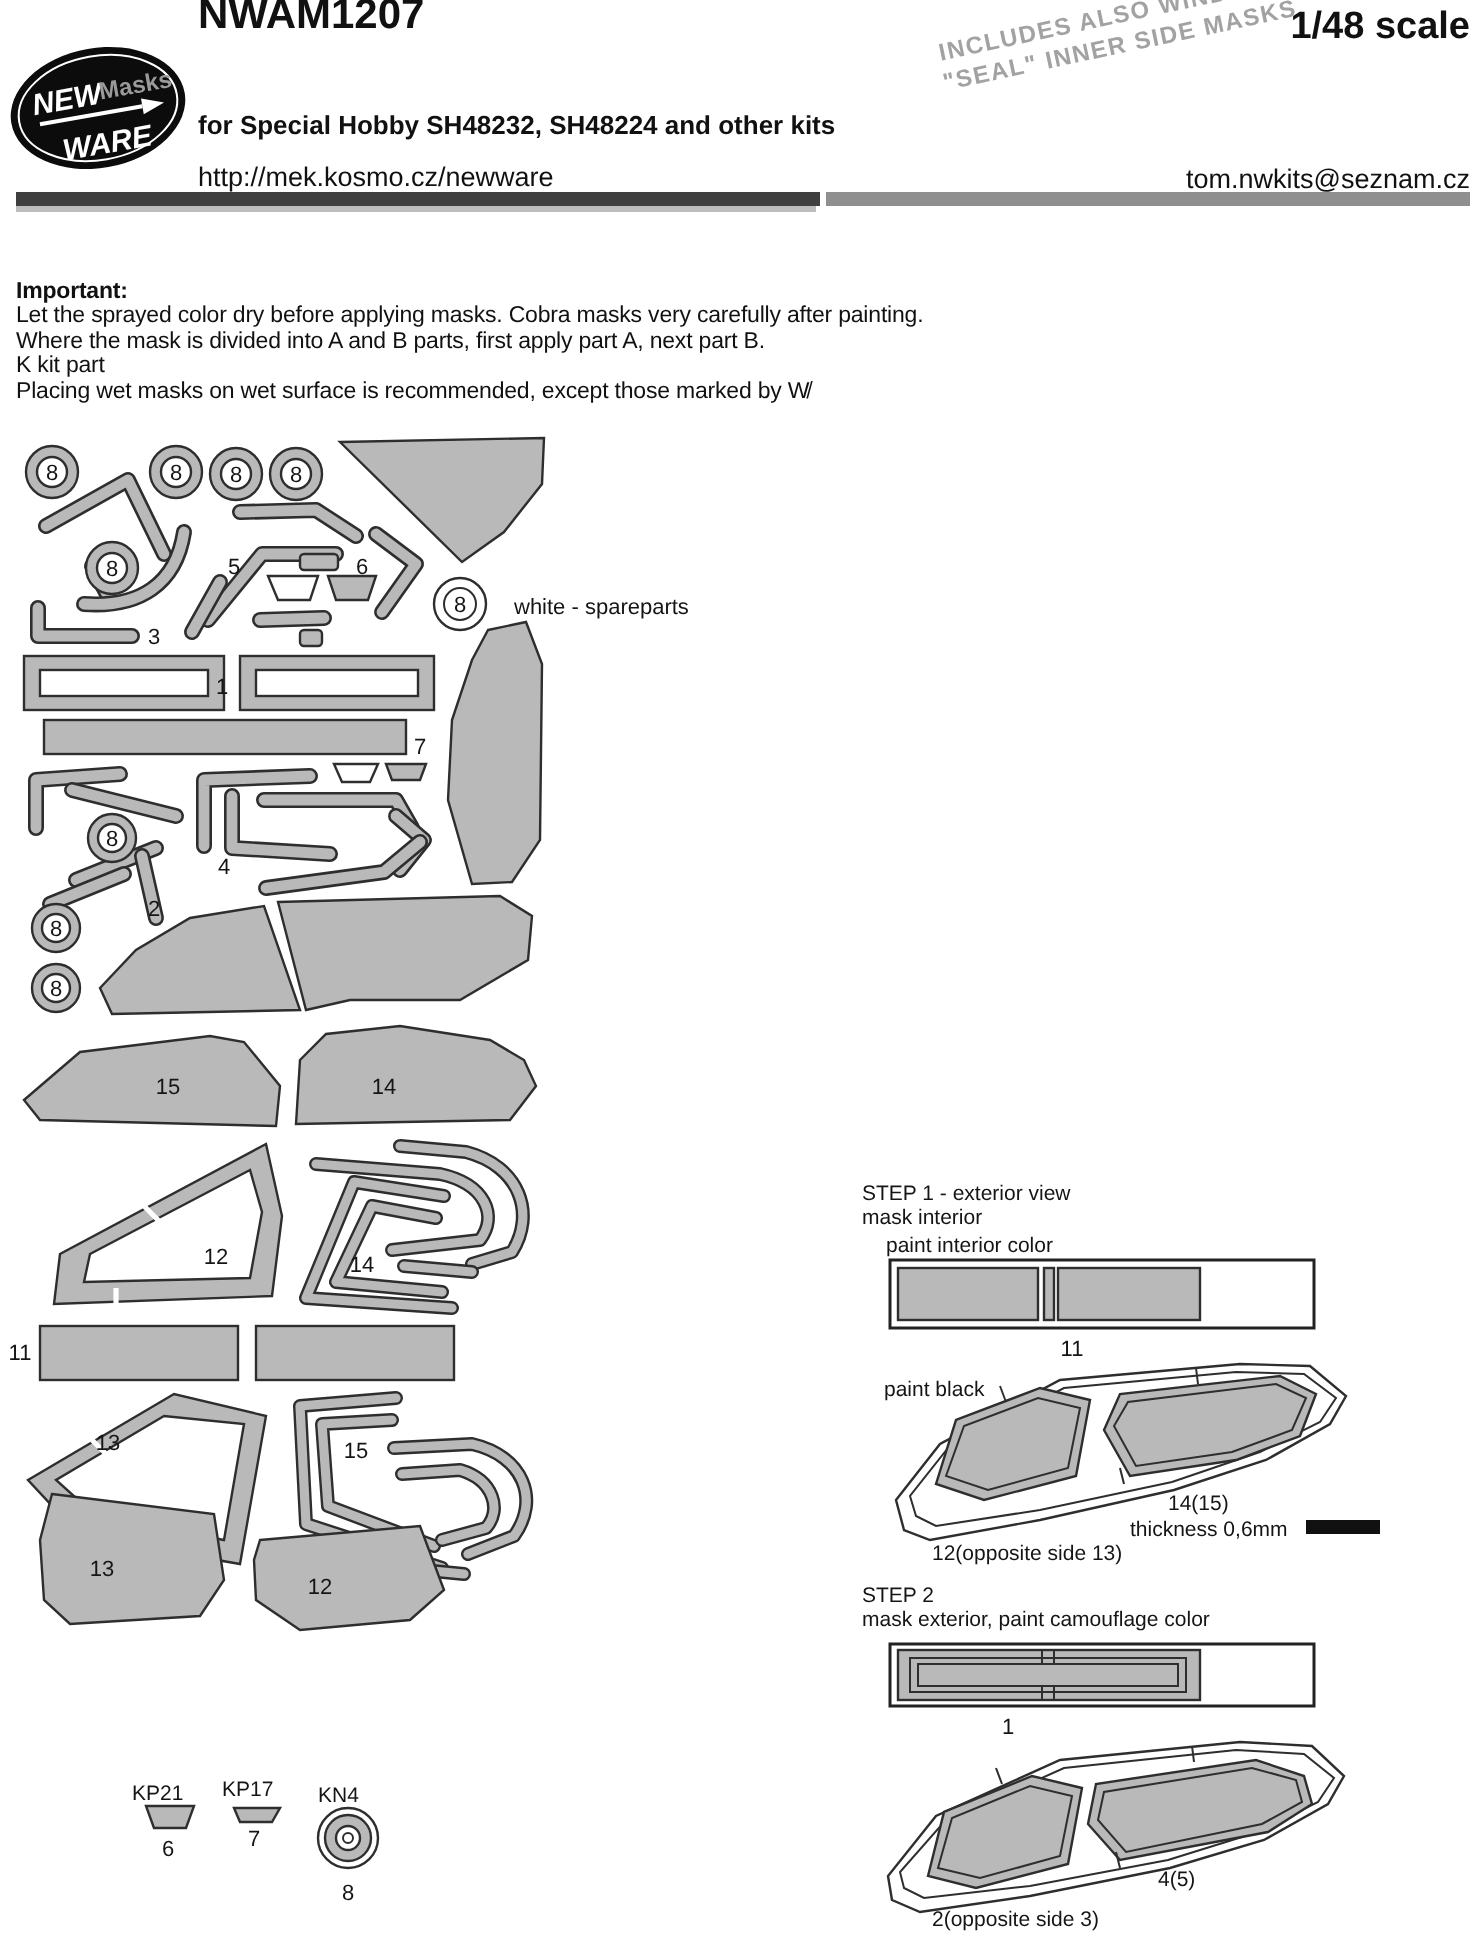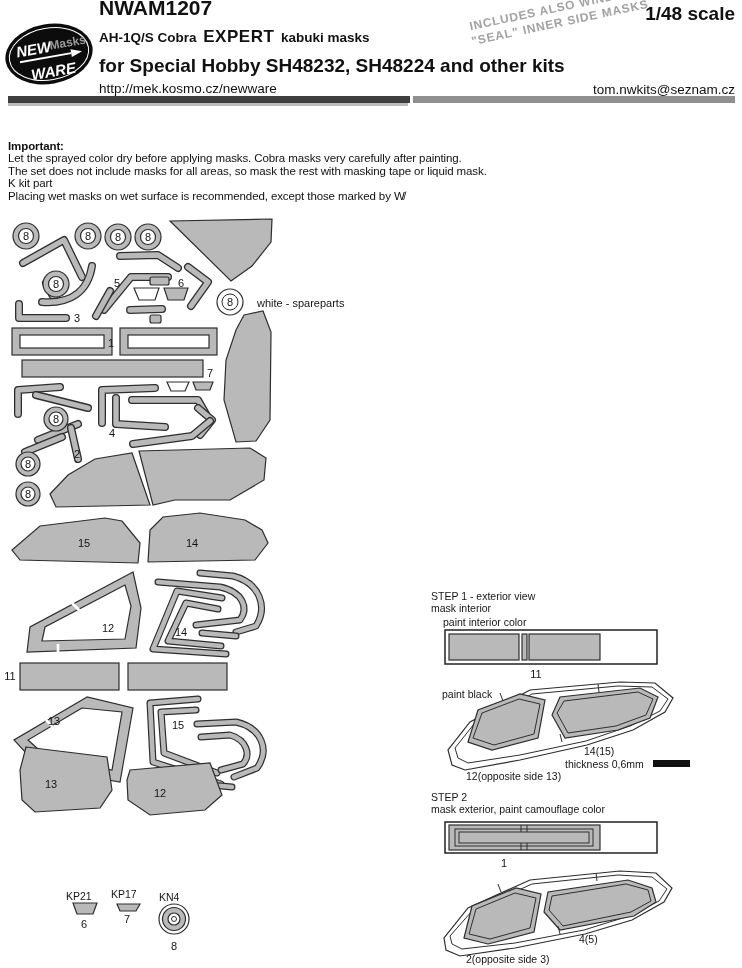--- a/index.html
+++ b/index.html
@@ -3,21 +3,21 @@
 <meta charset="utf-8">
 <style>
   html,body{margin:0;padding:0;background:#fff;}
   .page{position:relative;width:742px;height:968px;background:#fff;overflow:hidden;
         font-family:"Liberation Sans",sans-serif;color:#111;}
   .abs{position:absolute;}
   
   .code{left:99px;top:-4px;font-size:21px;font-weight:bold;letter-spacing:0px;}
   .titleline{left:99px;top:27px;font-size:13.5px;font-weight:bold;white-space:nowrap;}
   .titleline .expert{font-size:17px;font-weight:600;letter-spacing:.5px;padding:0 3px;}
-  .subtitle{left:99px;top:55px;font-size:19px;font-weight:bold;white-space:nowrap;}
+  .subtitle{left:99px;top:55px;font-size:13px;font-weight:bold;white-space:nowrap;}
   .url{left:99px;top:81px;font-size:13.5px;font-weight:normal;}
   .scale{right:7px;top:3px;font-size:19px;font-weight:bold;}
   .email{right:7px;top:82px;font-size:13.5px;font-weight:normal;}
   .diag-note{left:438px;top:26px;width:240px;transform:rotate(-12deg);transform-origin:left top;
              color:#a2a2a2;font-size:12px;font-weight:bold;letter-spacing:.8px;text-align:center;line-height:15px;white-space:nowrap;}
   .bar-dark{left:8px;top:96px;width:402px;height:7px;background:#3f3f3f;}
   .bar-dark-sub{left:8px;top:103px;width:400px;height:3px;background:#bdbdbd;}
   .bar-gray{left:413px;top:96px;width:322px;height:7px;background:#8f8f8f;}
   
   .important{left:8px;top:140px;width:600px;font-size:11.5px;line-height:12.4px;letter-spacing:-0.1px;}
@@ -50,41 +50,36 @@
       <ellipse cx="48" cy="35" rx="40" ry="26" fill="none" stroke="#fff" stroke-width="1"></ellipse>
       <text x="16" y="33" fill="#fff" font-style="italic" font-weight="bold" font-size="15">NEW</text>
       <text x="50" y="31" fill="#9a9a9a" font-weight="bold" font-size="12">Masks</text>
       <line x1="18" y1="38" x2="70" y2="38" stroke="#fff" stroke-width="2"></line>
       <polygon points="70,34 81,38 70,42" fill="#fff"></polygon>
       <text x="27" y="58" fill="#fff" font-style="italic" font-weight="bold" font-size="15">WARE</text>
     </g>
   </svg>
 
   <div class="abs code">NWAM1207</div>
-  <div class="abs titleline">
-    <span>AH-1Q/S Cobra</span>
-    <span class="expert">EXPERT</span>
-    <span>kabuki masks</span>
-  </div>
   <div class="abs subtitle">for Special Hobby SH48232, SH48224 and other kits</div>
   <div class="abs url">http://mek.kosmo.cz/newware</div>
   <div class="abs scale">1/48 scale</div>
   <div class="abs email">tom.nwkits@seznam.cz</div>
   <div class="abs diag-note">
     <div>INCLUDES ALSO WINDOWS</div>
     <div>"SEAL" INNER SIDE MASKS</div>
   </div>
   <div class="abs bar-dark"></div>
   <div class="abs bar-dark-sub"></div>
   <div class="abs bar-gray"></div>
 
   <div class="abs important">
     <div class="head">Important:</div>
     <div>Let the sprayed color dry before applying masks. Cobra masks very carefully after painting.</div>
-    <div>The set does not include masks for all areas, so mask the rest with masking tape or liquid mask.</div>
+    <div>Where the mask is divided into A and B parts, first apply part A, next part B.</div>
     <div>K kit part</div>
     <div>Placing wet masks on wet surface is recommended, except those marked by W̸</div>
   </div>
 
   <svg class="sheet" width="742" height="968" viewBox="0 0 742 968">
     <defs>
       <path id="b1" d="M23,263 L64,240 L82,277"></path>
       <path id="b2" d="M46,283 L54,298"></path>
       <path id="b3" d="M92,266 C88,292 70,304 42,302"></path>
       <path id="b4" d="M19,304 L19,318 L66,318"></path>

